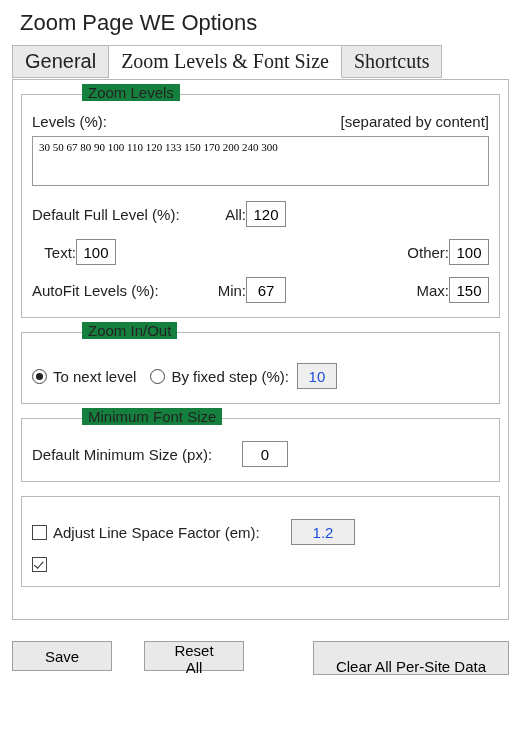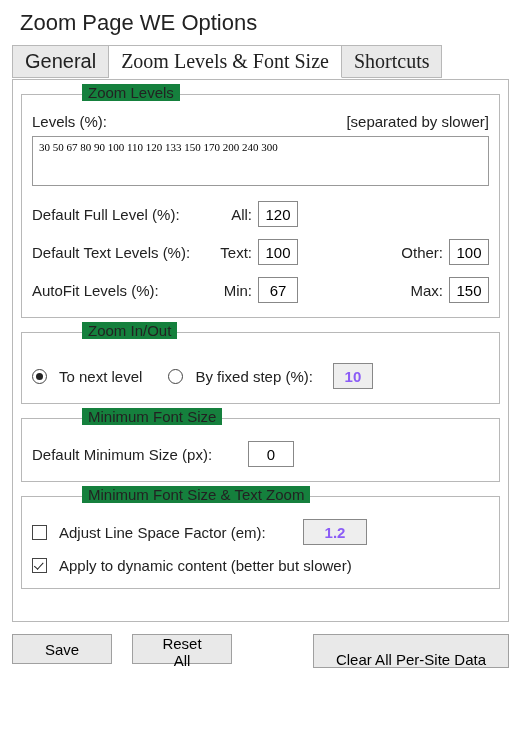--- a/index.html
+++ b/index.html
@@ -57,21 +57,20 @@
       top: -11px;
       left: 12px;
       background: #15803d;
       padding: 0 6px;
       font-size: 15px;
       margin-left: 48px;
     }
     .row {
       display: flex;
       align-items: center;
-      gap: 6px;
       margin: 12px 0 0 0;
     }
     .row:first-child { margin-top: 0; }
     .lbl-col { width: 170px; }
     .sm-lbl { width: 44px; text-align: left; }
     .flex-sp { flex: 1; }
     textarea.levels {
       width: 100%;
       height: 50px;
       resize: none;
@@ -85,22 +84,21 @@
       width: 40px;
       height: 26px;
       border: 1px solid #888;
       text-align: center;
       font-family: inherit;
       font-size: 15px;
       background: #fff;
     }
     input.num:disabled {
       background: #eee;
-      color: #8b5cf6;
-      font-weight: bold;
+      color: #1d4ed8;
     }
     .radio, .check {
       width: 15px;
       height: 15px;
       border: 1px solid #444;
       display: inline-flex;
       align-items: center;
       justify-content: center;
       margin-right: 6px;
       flex-shrink: 0;
@@ -121,22 +119,22 @@
       border-bottom: 1.5px solid #222;
       transform: rotate(-48deg) translate(0,-1px);
     }
     .head-row {
       display: flex;
       justify-content: space-between;
       align-items: center;
     }
     .btnbar {
       display: flex;
-      gap: 20px;
-      margin-top: 12px;
+      gap: 32px;
+      margin-top: 21px;
     }
     button.btn {
       height: 30px;
       border: 1px solid #a0a0a0;
       background: #e9e9e9;
       font-family: inherit;
       font-size: 15px;
       padding: 0 22px;
       cursor: pointer;
     }
@@ -154,32 +152,31 @@
 </div>
 
 <div class="tabs-wrap">
   <div class="panel">
 
     <div class="fs">
       <span class="legend">Zoom Levels</span>
 
       <div class="head-row">
         <span>Levels (%):</span>
-        <span>[separated by slower]</span>
+        <span>[separated by content]</span>
       </div>
       <textarea class="levels" style="">30 50 67 80 90 100 110 120 133 150 170 200 240 300</textarea>
 
       <div class="row">
         <span class="lbl-col">Default Full Level (%):</span>
         <span class="sm-lbl" style="text-align:right">All:</span>
         <input class="num" value="120" style="">
       </div>
 
       <div class="row">
-        <span class="lbl-col">Default Text Levels (%):</span>
         <span class="sm-lbl" style="text-align:right">Text:</span>
         <input class="num" value="100" style="">
         <span class="flex-sp"></span>
         <span>Other:</span>
         <input class="num" value="100" style="">
       </div>
 
       <div class="row">
         <span class="lbl-col">AutoFit Levels (%):</span>
         <span class="sm-lbl" style="text-align:right">Min:</span>
@@ -205,29 +202,27 @@
 
     <div class="fs">
       <span class="legend">Minimum Font Size</span>
       <div class="row" style="margin-top:4px;">
         <span style="width:210px">Default Minimum Size (px):</span>
         <input class="num" style="width: 46px;" value="0">
       </div>
     </div>
 
     <div class="fs">
-      <span class="legend">Minimum Font Size &amp; Text Zoom</span>
       <div class="row" style="margin-top:4px;">
         <span class="check"></span>
         <span style="width:238px">Adjust Line Space Factor (em):</span>
         <input class="num" style="width: 64px;" disabled="" value="1.2">
       </div>
       <div class="row">
         <span class="check checked"></span>
-        <span>Apply to dynamic content (better but slower)</span>
       </div>
     </div>
 
   </div>
 </div>
 
 <div class="btnbar">
   <button class="btn" style="width:100px">Save</button>
   <button class="btn" style="width:100px">Reset All</button>
   <button class="btn wide">Clear All Per-Site Data</button>

